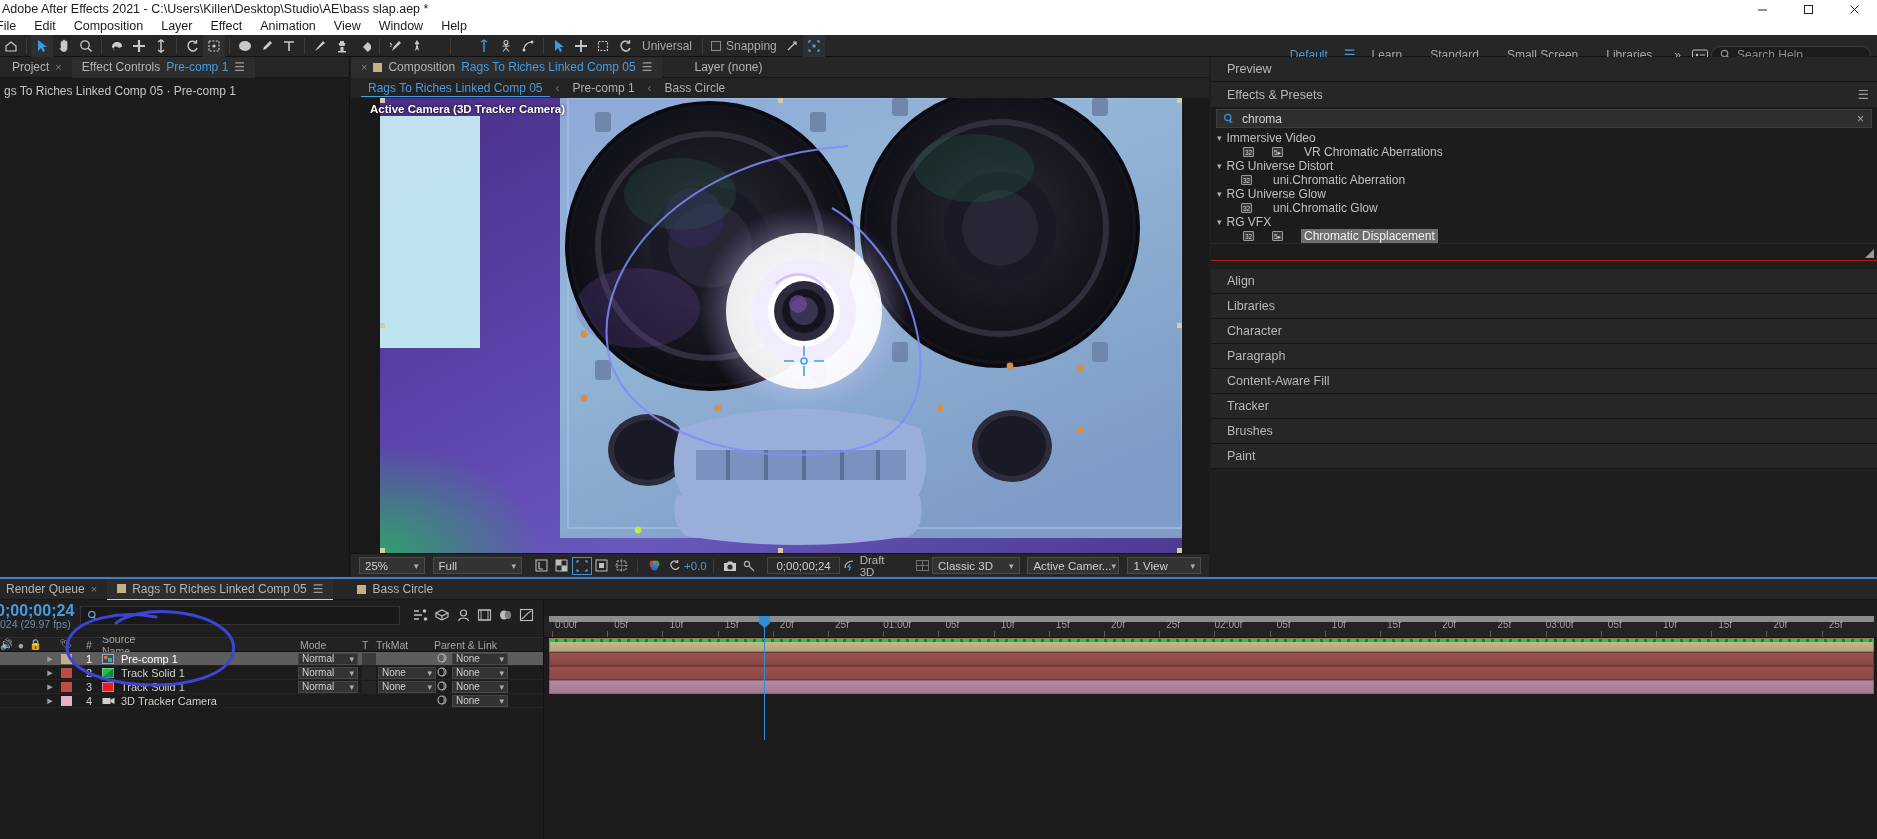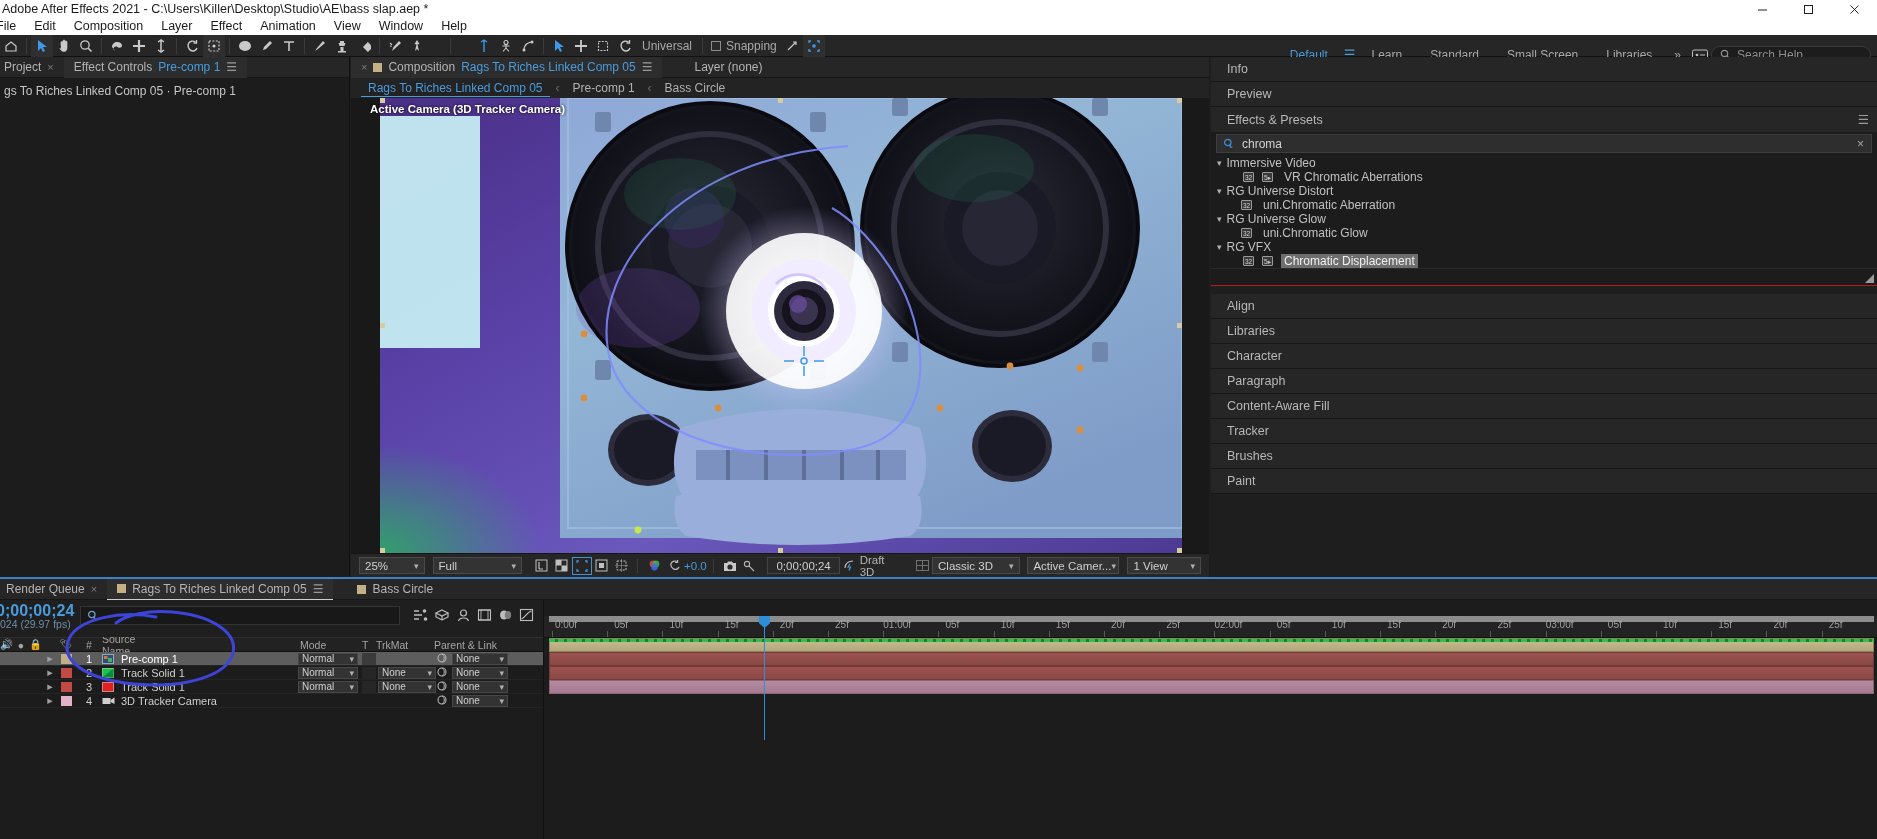--- a/index.html
+++ b/index.html
@@ -110,21 +110,21 @@
   .rpanel-row .r-hamb { position:absolute; right:8px; color:#9a9a9a; }
   .fx-panel { background:#1c1c1c; border-bottom:1px solid #b91c1c; }
   .fx-search {
     height:19px; margin:2px 5px; background:#2e2e2e; border:1px solid #3d3d3d;
     display:flex; align-items:center; gap:7px; padding:0 6px; font-size:12px; color:#d2d2d2;
     position:relative;
   }
   .fx-search .clearx { position:absolute; right:7px; color:#a8a8a8; font-size:12px; }
   .fx-list { padding-top:1px; }
   .fx-cat { height:14px; display:flex; align-items:center; gap:5px; padding-left:6px; font-size:12px; color:#c0c0c0; }
-  .fx-item { height:14px; display:flex; align-items:center; gap:8px; padding-left:32px; font-size:12px; color:#c0c0c0; }
+  .fx-item { height:14px; display:flex; align-items:center; gap:18px; padding-left:32px; font-size:12px; color:#c0c0c0; }
   .fx-item .fname { padding:0 3px; }
   .fx-item.sel .fname { background:#6e6e6e; color:#f0f0f0; }
   .chev { display:inline-block; color:#b0b0b0; font-size:9px; }
   .badge32, .badge5 {
     width:11px; height:10px; border:1px solid #9a9a9a; border-radius:1px;
     font-size:6.5px; line-height:9px; text-align:center; color:#d0d0d0; background:#3a3a3a;
     font-family:"Liberation Sans", sans-serif;
   }
   .fx-foot { height:17px; background:#1c1c1c; border-top:1px solid #2a2a2a; position:relative; }
   .fx-foot .grip { position:absolute; right:3px; bottom:2px; width:9px; height:9px; }
@@ -371,21 +371,21 @@
             <circle cx="4.5" cy="4.5" r="3.2" fill="none" stroke="#8d8d8d" stroke-width="1.2"></circle>
             <line x1="7" y1="7" x2="10" y2="10" stroke="#8d8d8d" stroke-width="1.3"></line>
           </svg>
         <span>Search Help</span>
       </div>
     </div>
   </div>
 
   <div class="left">
     <div class="panel-tabs">
-      <div class="ptab" style="padding-left:4px;">
+      <div class="ptab" style="padding-left:12px;">
         <span>Project</span>
         <span class="xc">×</span>
       </div>
       <div class="ptab active">
         <span>Effect Controls</span>
         <span class="link">Pre-comp 1</span>
         <span class="hamb">☰</span>
       </div>
     </div>
     <div class="ec-title">gs To Riches Linked Comp 05 · Pre-comp 1</div>
@@ -636,23 +636,20 @@
       </div>
       <div style="width:8px;"></div>
       <div class="vsel" style="width:74px;">
         <span>1 View</span>
         <span class="chev">▾</span>
       </div>
     </div>
   </div>
 
   <div class="right">
-    <div class="rpanel-row">
-      <span>Info</span>
-    </div>
     <div class="rpanel-row">
       <span>Preview</span>
     </div>
 
     <div class="fx-panel">
       <div class="rpanel-row" style="border-bottom:none;">
         <span>Effects &amp; Presets</span>
         <span class="r-hamb">☰</span>
       </div>
       <div class="fx-search">

